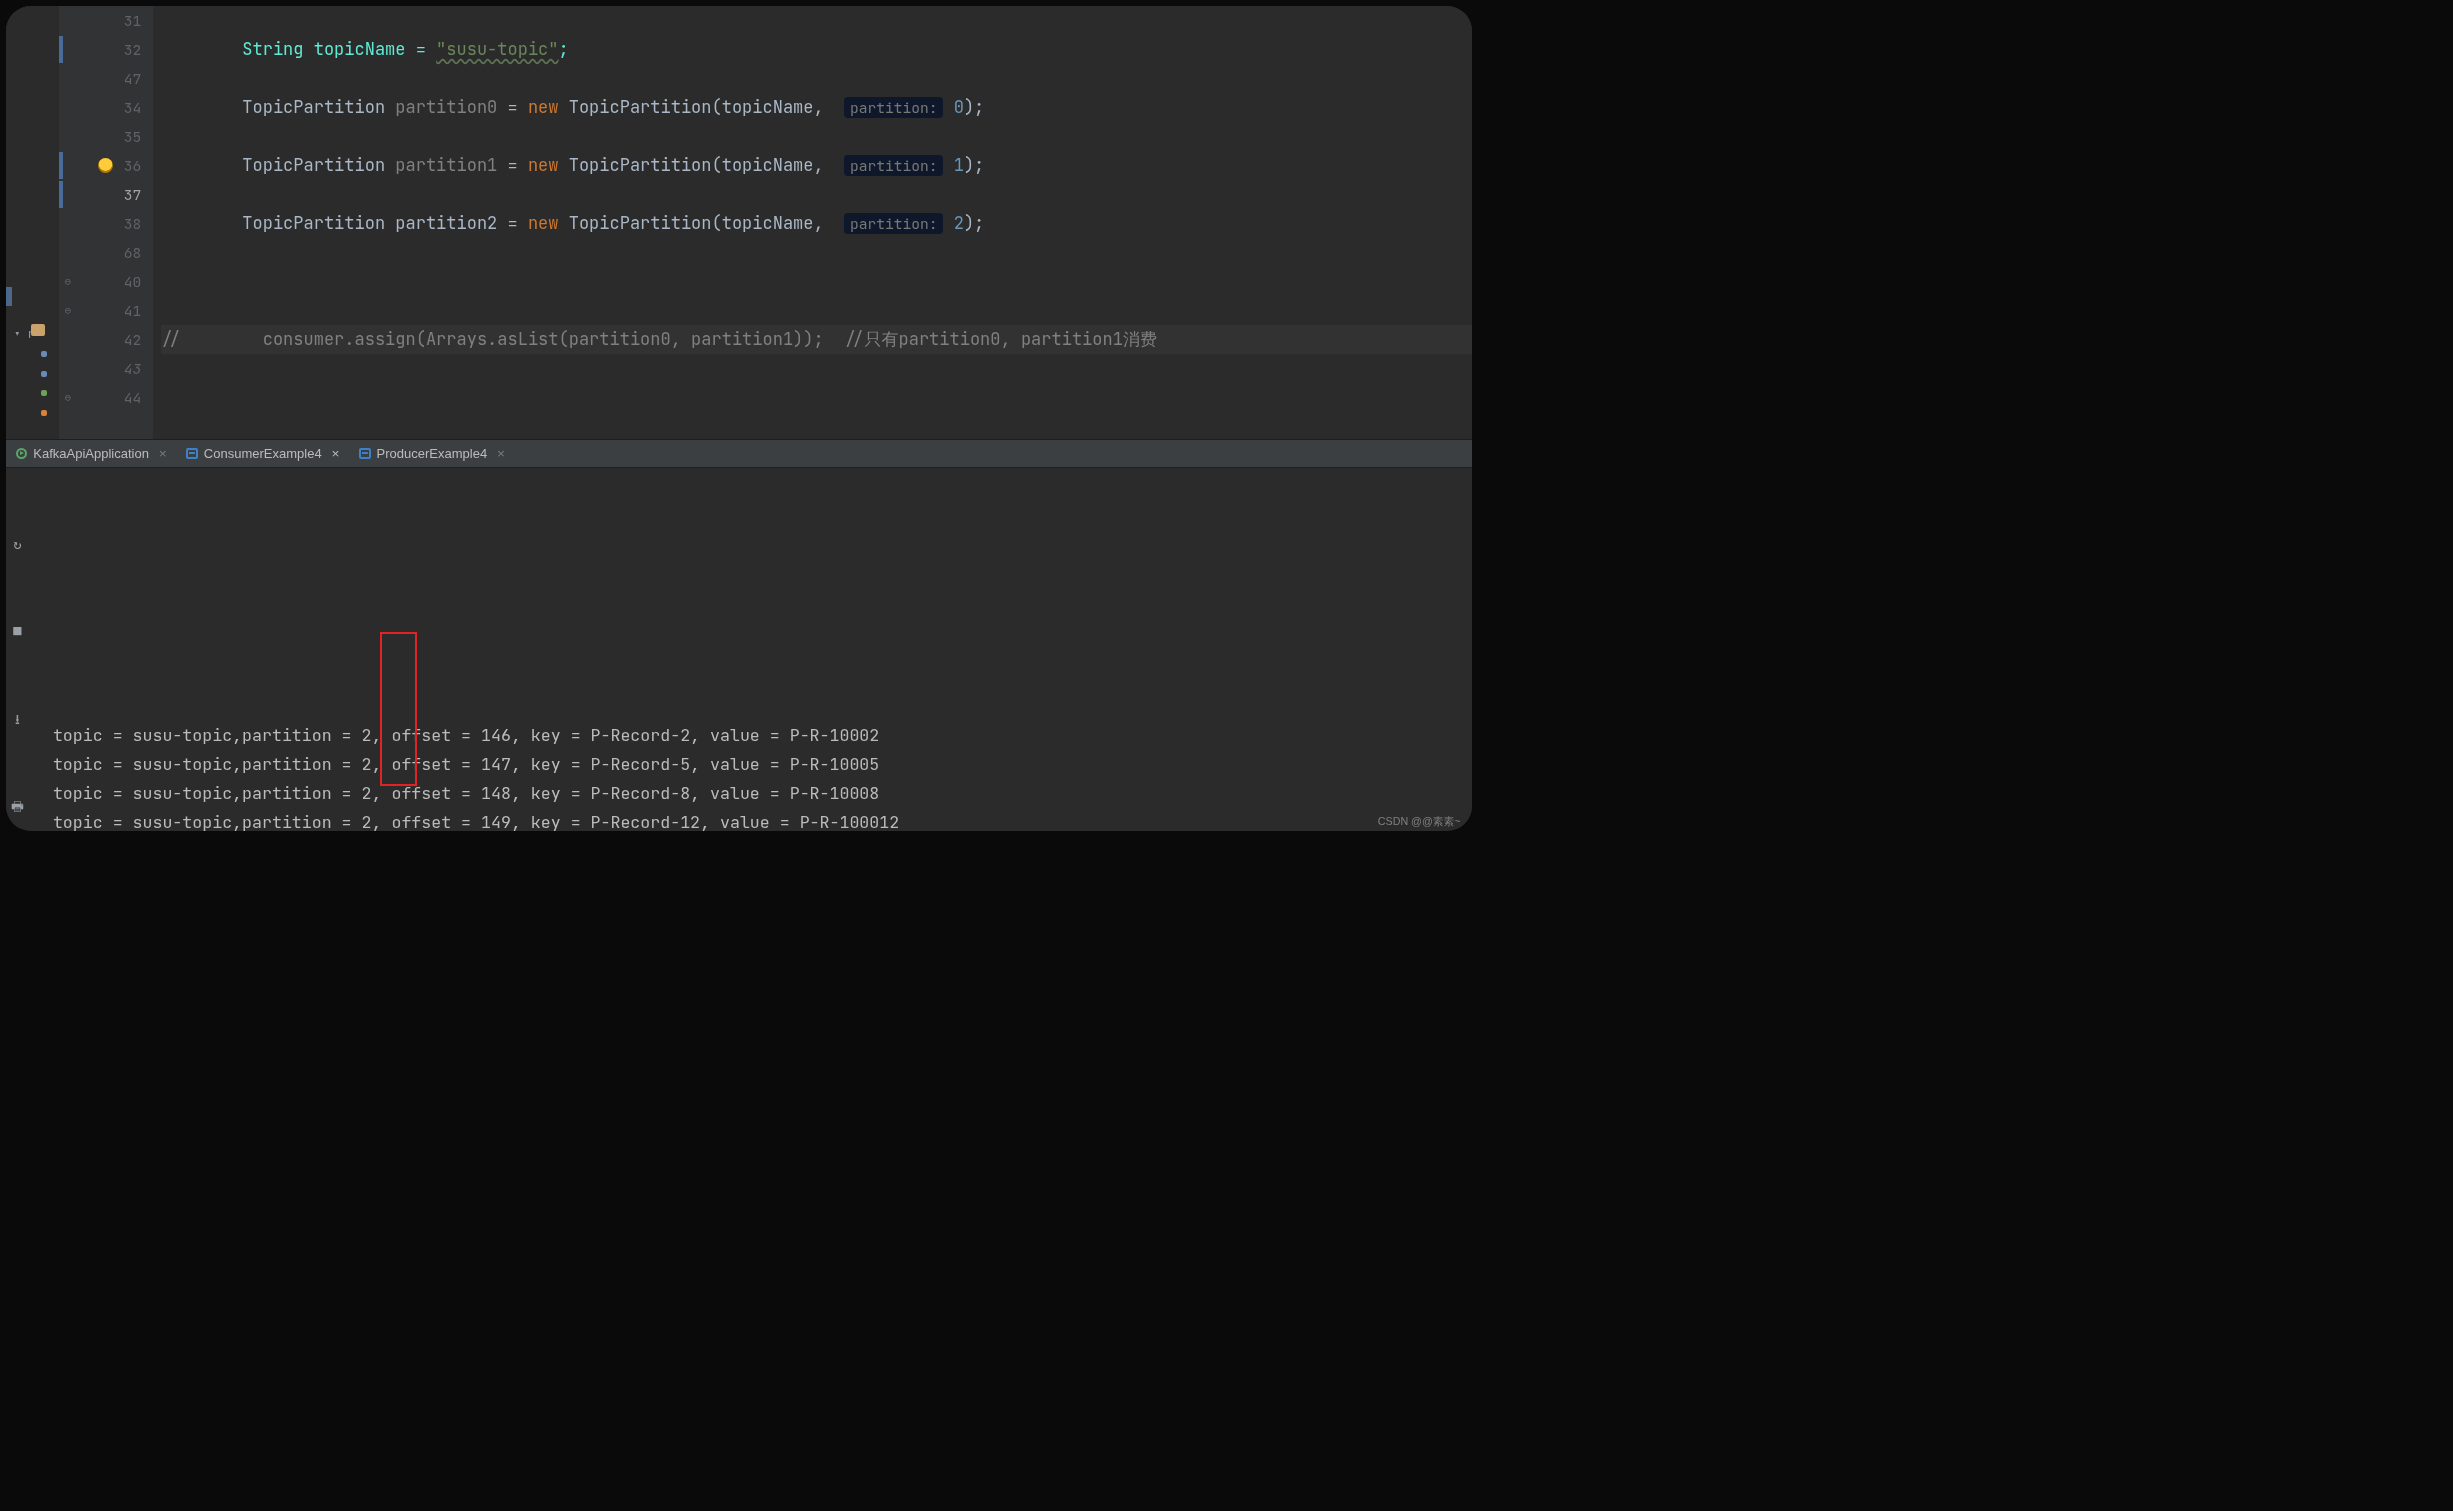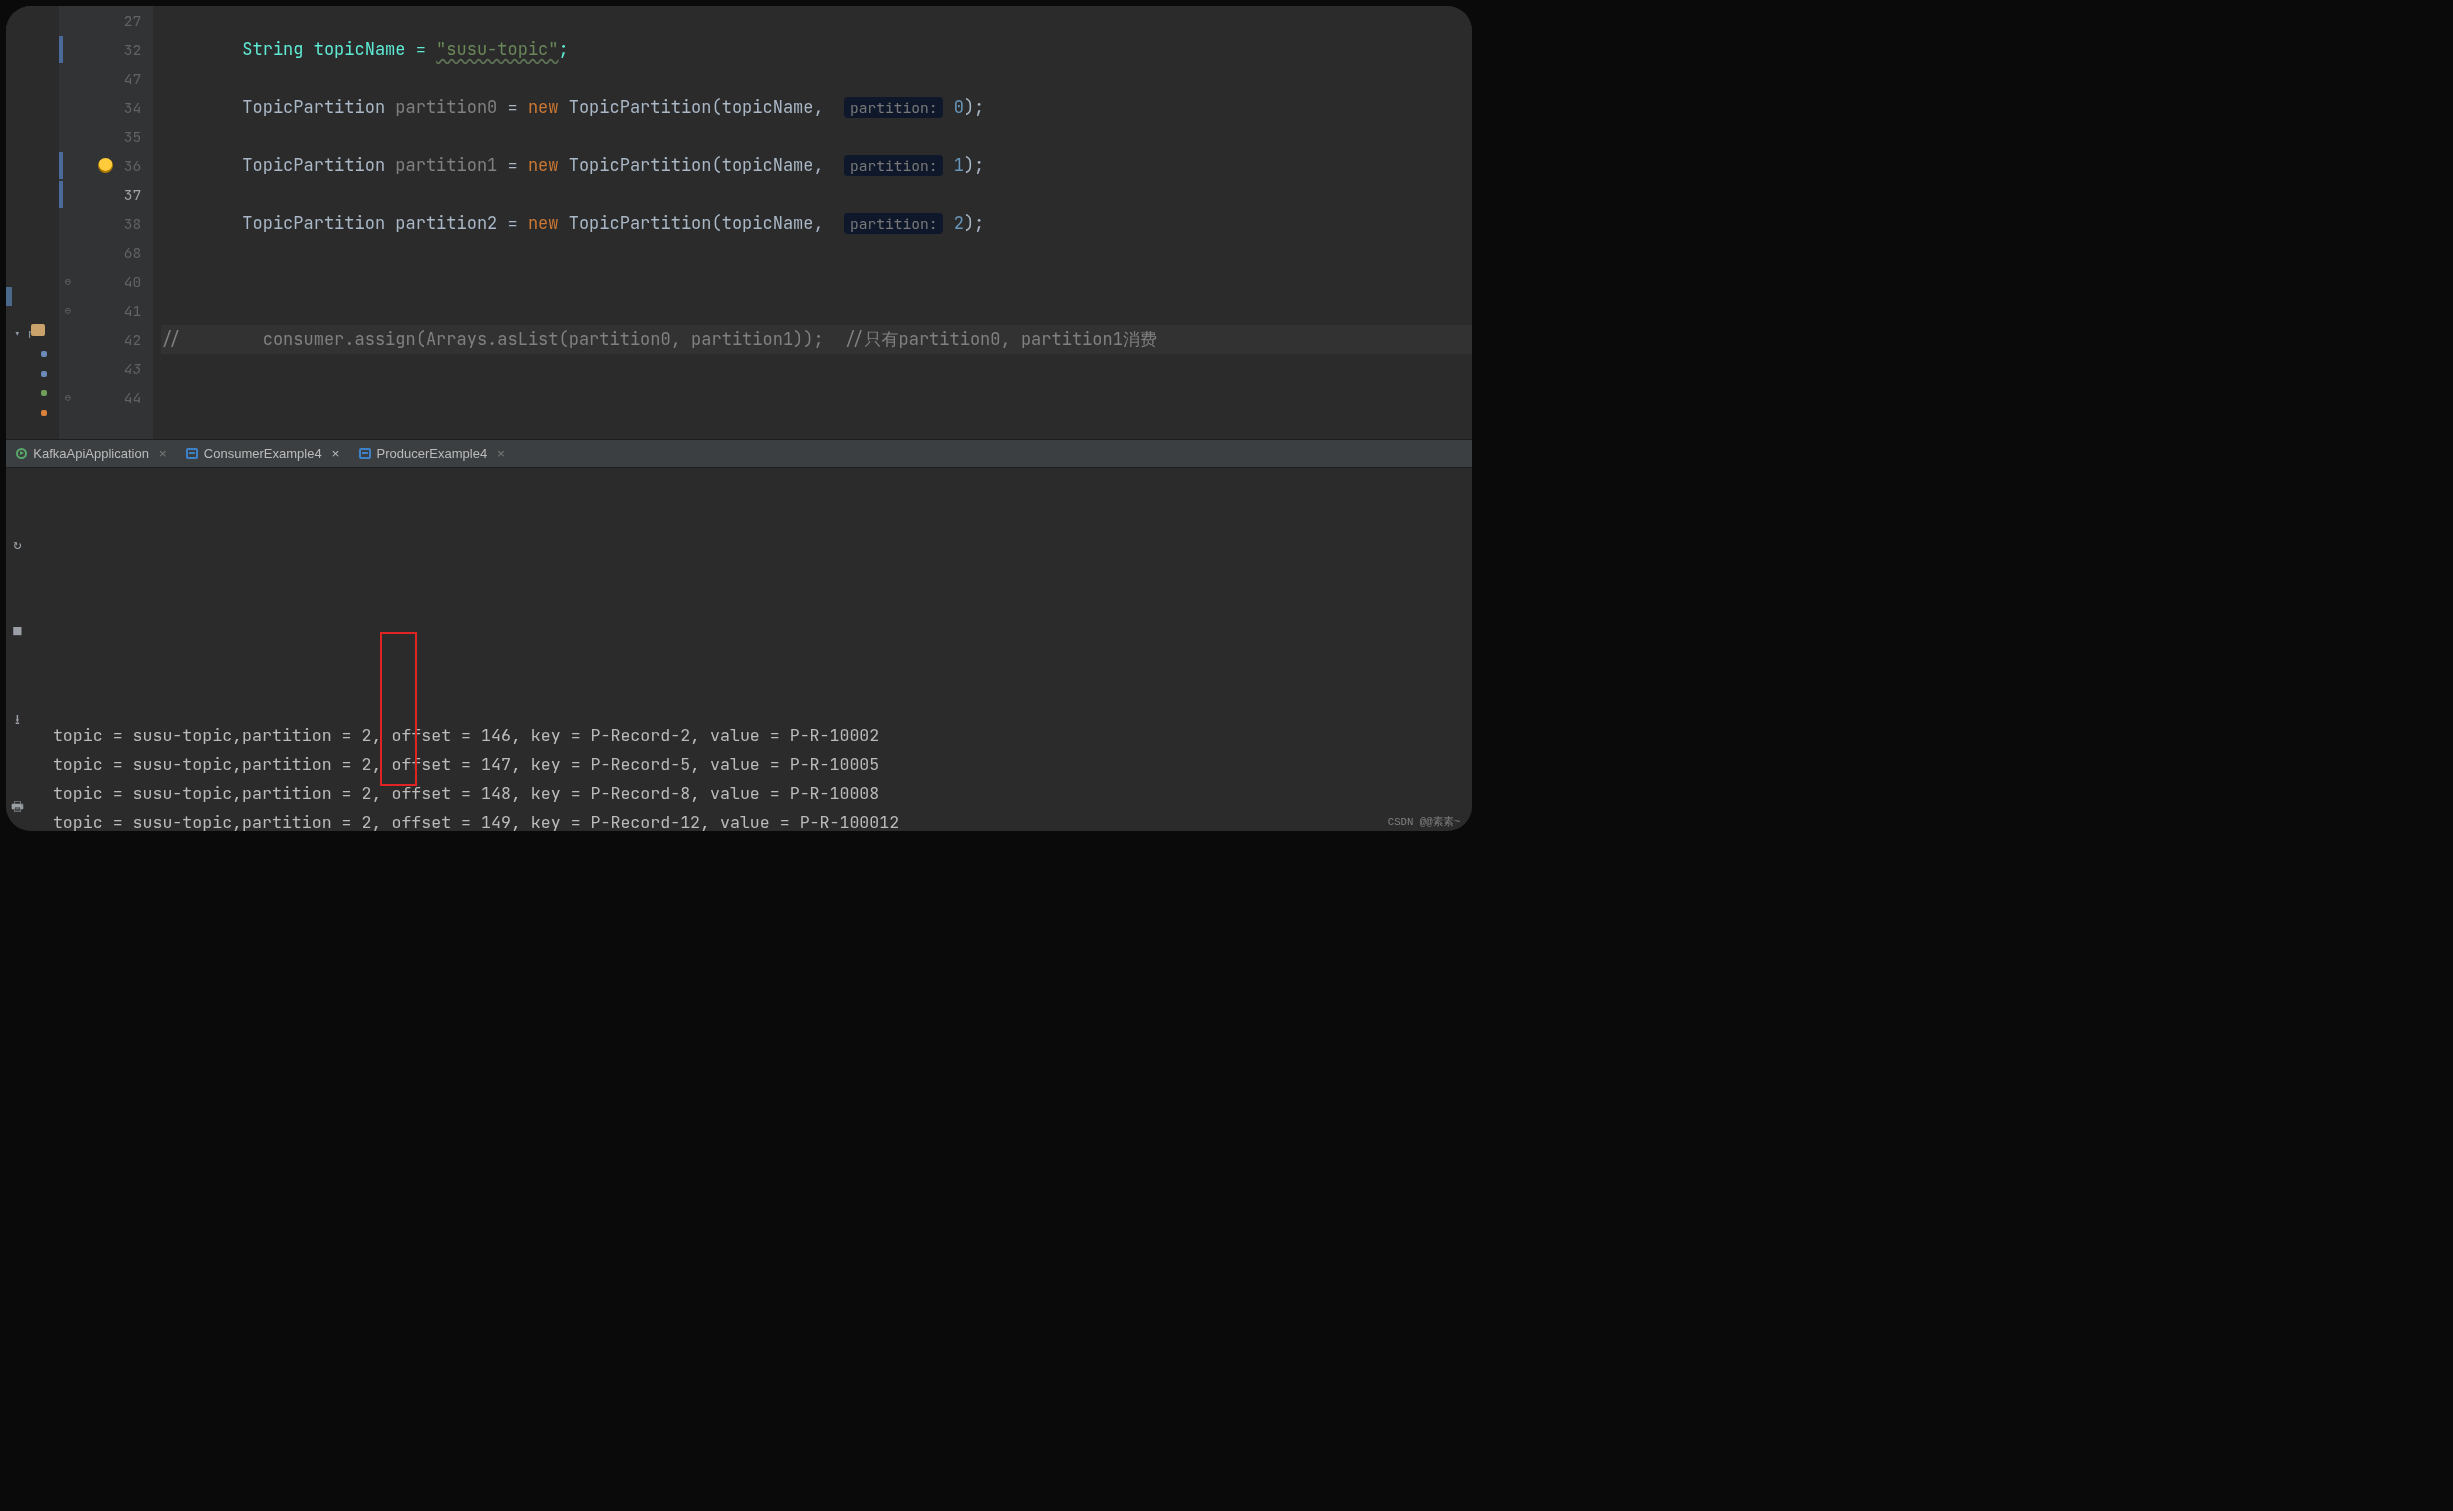--- a/index.html
+++ b/index.html
@@ -111,42 +111,42 @@
 
   .icon-rail {
     position:absolute; left:-2px; top:-2px; width:27px; height:166px;
   }
   .icon-rail div { width:17.6px;height:17.6px;margin:5.9px auto;color:#9aa0a6;font-size:13.7px;text-align:center;}
 
   .red-box-con { position:absolute; border:2px solid #e02424; pointer-events:none; }
 
   .watermark {
     position:absolute; bottom:2px; right:11.7px;
-    color:#808080; font-size:10.7px; font-family: Liberation Mono, monospace; margin-top: 24px;
+    color:#808080; font-size:10.7px; font-family: Liberation Sans, sans-serif; margin-top: 24px;
   }
 </style>
 </head>
 <body>
 
 <div class="frame">
 
   <div class="editor">
 
     <div class="sidebar-strip">
       <div class="sel-marker"></div>
       <span class="tree-toggle">▾ r</span>
       <span class="tree-icon"></span>
       <span class="file-dot" style="top:345px;background:#6a8ab8;"></span>
       <span class="file-dot" style="top:365px;background:#6a8ab8;"></span>
       <span class="file-dot" style="top:384px;background:#6fa05a;"></span>
       <span class="file-dot" style="top:404px;background:#d9823b;"></span>
     </div>
 
     <div class="gutter" id="gutter">
-        <div style="position: relative;">27</div>
+        <div style="position: relative;">31</div>
         <div style="position: relative;">32<span class="mod-marker" style="top: 1px;"></span></div>
         <div style="position: relative;">47</div>
         <div style="position: relative;">34</div>
         <div style="position: relative;">35</div>
         <div style="position: relative;">36<span class="bulb"></span><span class="mod-marker" style="top: 1px;"></span></div>
         <div class="caret-line" style="position: relative;">37<span class="mod-marker" style="top: 1px;"></span></div>
         <div style="position: relative;">38</div>
         <div style="position: relative;">68</div>
         <div style="position: relative;">40<span class="fold" style="top: 0px;">⊖</span></div>
         <div style="position: relative;">41<span class="fold" style="top: 0px;">⊖</span></div>

